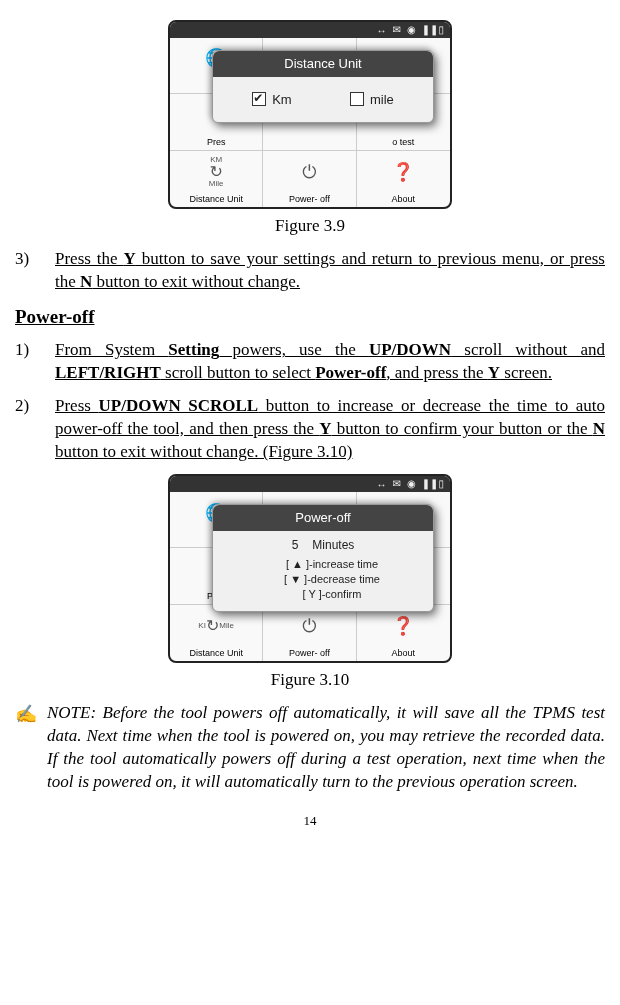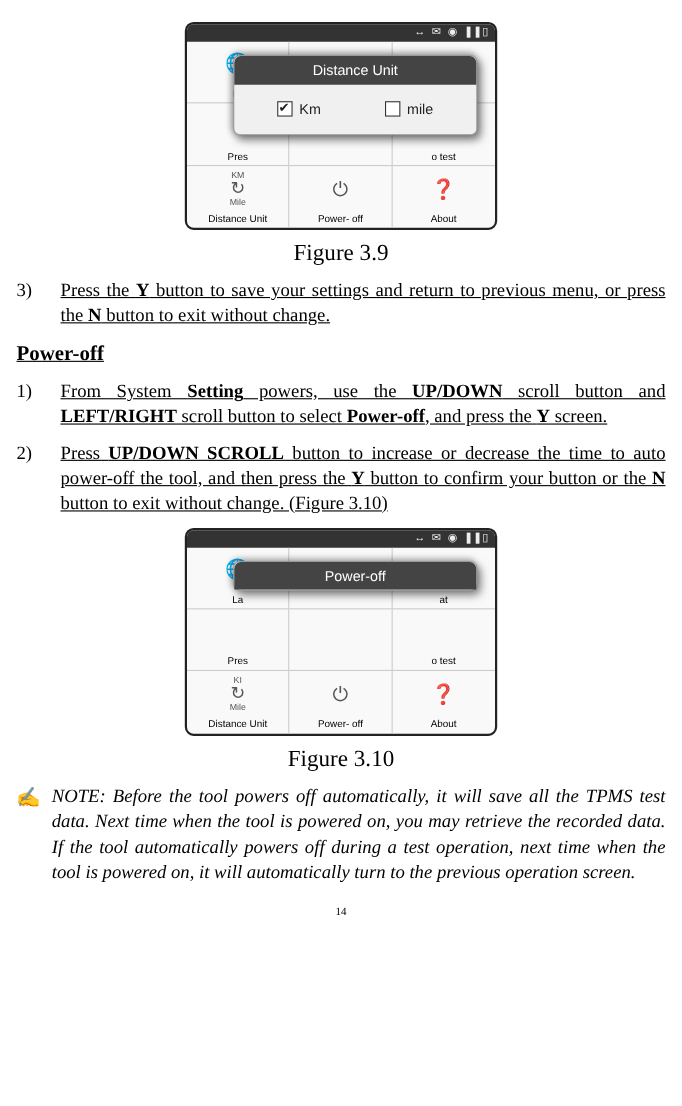--- a/index.html
+++ b/index.html
@@ -121,21 +121,21 @@
     position: relative;
   }
   .checkbox-box.checked::after {
     content:"✔";
     position:absolute;
     top:-3px; left:0;
     font-size:12px;
   }
   .caption {
     text-align: center;
-    font-size: 21px;
+    font-size: 17px;
     margin: 6px 0 10px;
   }
   .num-list {
     padding-left: 0;
     margin: 0 0 10px;
   }
   .num-item {
     display: flex;
     margin-bottom: 10px;
     text-align: justify;
@@ -160,21 +160,21 @@
   }
   .note-icon {
     width: 32px;
     flex-shrink: 0;
     font-style: normal;
     font-size: 18px;
   }
   .note-body { flex: 1; }
   .page-num {
     text-align: center;
-    font-size: 10px;
+    font-size: 13px;
     margin-top: 18px;
   }
   b { font-weight: bold; font-style: normal; }
   .bold-it { font-weight: normal; font-style: italic; }
 </style>
 </head>
 <body>
 
 <div class="figure-wrap">
   <div class="device">
@@ -241,21 +241,21 @@
     </div>
   </div>
 </div>
 
 <h3 class="sect">Power-off</h3>
 
 <div class="num-list">
   <div class="num-item">
     <div class="num-marker">1)</div>
     <div class="num-body">
-      <span>From System </span><b>Setting</b><span> powers, use the </span><b>UP/DOWN</b><span> scroll button and </span><b>LEFT/RIGHT</b><span> scroll button to select </span><b>Power-off</b><span>, and press the </span><b>Y</b><span> screen.</span>
+      <span>From System </span><b>Setting</b><span> powers, use the </span><b>UP/DOWN</b><span> scroll without and </span><b>LEFT/RIGHT</b><span> scroll button to select </span><b>Power-off</b><span>, and press the </span><b>Y</b><span> screen.</span>
     </div>
   </div>
   <div class="num-item">
     <div class="num-marker">2)</div>
     <div class="num-body">
       <span>Press </span><b>UP/DOWN SCROLL</b><span> button to increase or decrease the time to auto power-off the tool, and then press the </span><b>Y</b><span> button to confirm your button or the </span><b>N</b><span> button to exit without change. (Figure 3.10)</span>
     </div>
   </div>
 </div>
 
@@ -281,39 +281,47 @@
       <div class="grid-cell">
           <span>Pres</span>
         </div>
       <div class="grid-cell">
           <span></span>
         </div>
       <div class="grid-cell">
           <span>o test</span>
         </div>
       <div class="grid-cell">
-        <div class="cell-icon" style="flex-direction:column;font-size:8px;line-height:1;">
+        <div class="cell-icon" style="flex-direction:row;font-size:8px;line-height:1;">
           <span>KI</span>
           <span style="font-size:16px">↻</span>
           <span>Mile</span>
         </div>
         <span>Distance Unit</span>
       </div>
       <div class="grid-cell">
           <div class="cell-icon">⏻</div>
           <span>Power- off</span>
         </div>
       <div class="grid-cell">
           <div class="cell-icon">❓</div>
           <span>About</span>
         </div>
     </div>
     
     <div class="popup">
       <div class="popup-title">Power-off</div>
+      <div class="popup-body2">
+        <div class="minutes-line">
+          <span style="margin-right:14px">5</span><span>Minutes</span>
+        </div>
+        <div class="hint-line">[ ▲ ]-increase time</div>
+        <div class="hint-line">[ ▼ ]-decrease time</div>
+        <div class="hint-line">[ Y ]-confirm</div>
+      </div>
     </div>
   </div>
 </div>
 <div class="caption">Figure 3.10</div>
 
 <div class="note-row">
   <div class="note-icon">✍</div>
   <div class="note-body">
     <span class="bold-it">NOTE:</span><span> Before the tool powers off automatically, it will save all the TPMS test data. Next time when the tool is powered on, you may retrieve the recorded data. If the tool automatically powers off during a test operation, next time when the tool is powered on, it will automatically turn to the previous operation screen.</span>
   </div>

